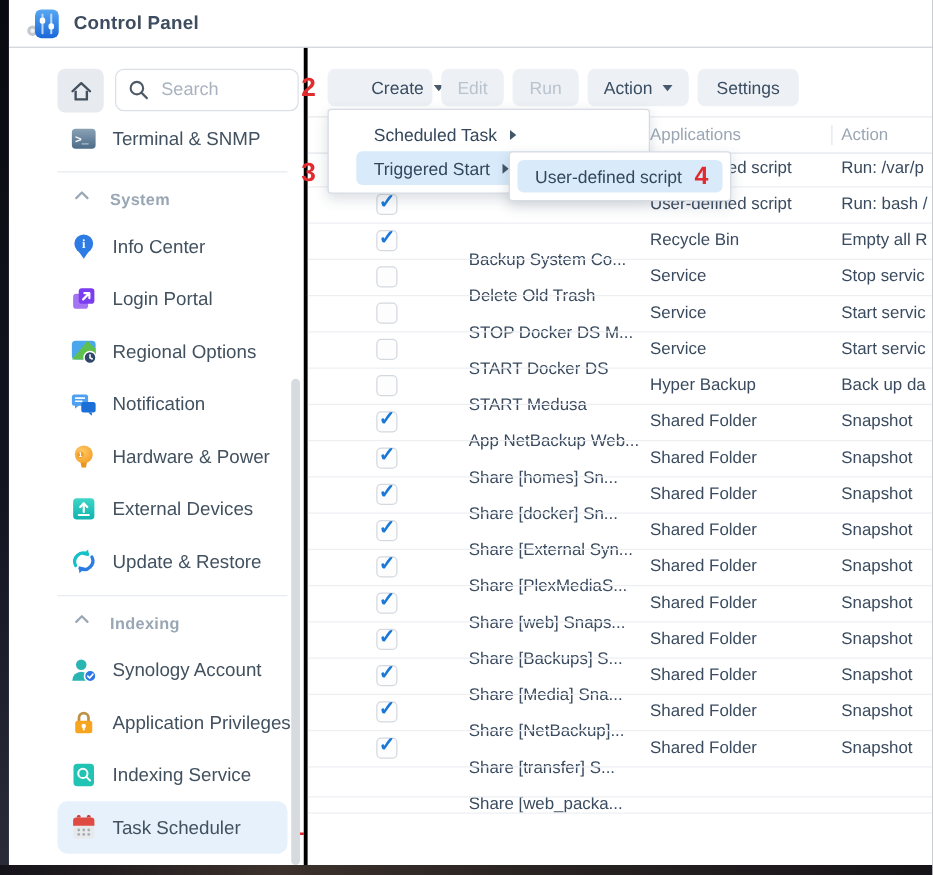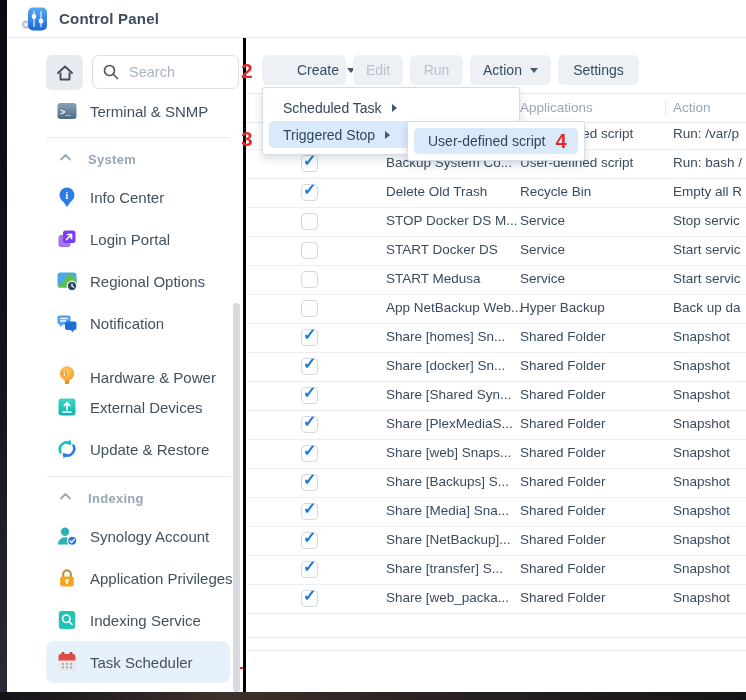--- a/index.html
+++ b/index.html
@@ -54,29 +54,29 @@
 
   .t-header{position:absolute;left:0;right:0;top:55px;height:28px;border-top:1px solid #e7eaee;border-bottom:1px solid #e2e6eb;}
   .t-header .h-label{position:absolute;top:6px;font-size:13.5px;color:#9ba6b3;cursor:pointer;white-space:nowrap;}
   .h-apps{left:274px;} .h-action{left:427px;}
   .h-div{position:absolute;top:6px;width:1px;height:16px;background:#e2e6eb;}
   .h-div1{left:268px;} .h-div2{left:419px;}
 
   .t-rows{position:absolute;left:0;right:0;top:83px;}
   .t-row{position:absolute;left:0;right:0;height:29px;border-bottom:1px solid #edeff3;box-sizing:border-box;cursor:pointer;}
   .cell{position:absolute;top:5px;font-size:13.5px;color:#3a4b5f;white-space:nowrap;}
-  .cell.name{left:140px;} .cell.app{left:274px;} .cell.action{left:427px;}
+  .cell.name{left:129px;margin-top:45px;} .cell.app{left:274px;} .cell.action{left:427px;}
   .cb{position:absolute;left:55px;top:5px;width:17px;height:17px;background:#fdfdfe;border:1px solid #d3d9df;
     border-radius:4px;box-sizing:border-box;}
   .cb .tick{position:absolute;left:1px;top:-5px;font-size:16px;font-weight:bold;color:#1a78d6;}
   .t-emptyline{position:absolute;left:0;right:0;height:1px;background:#edeff3;}
 
   
   .dropdown{position:absolute;left:262px;top:87px;width:258px;box-sizing:border-box;background:#fff;
-    border:1px solid #d6dce4;border-radius:3px;box-shadow:0 4px 10px rgba(55,70,95,.18);padding:6px 0;z-index:20;text-align:center;}
+    border:1px solid #d6dce4;border-radius:3px;box-shadow:0 4px 10px rgba(55,70,95,.18);padding:6px 16px;z-index:20;text-align:center;}
   .menu-item{height:27px;display:flex;align-items:center;margin:0 6px;padding:0 14px;border-radius:5px;
     font-size:14px;color:#32465c;cursor:pointer;white-space:nowrap;}
   .menu-item.highlighted{background:#d9ebfa;}
   .submenu-arrow{width:0;height:0;border-top:4px solid transparent;border-bottom:4px solid transparent;
     border-left:5px solid #42556b;margin-left:10px;flex:none;}
   .submenu{position:absolute;left:407px;top:121px;width:178px;box-sizing:border-box;background:#fff;
     border:1px solid #d6dce4;border-radius:3px;box-shadow:0 4px 10px rgba(55,70,95,.18);padding:6px 0;z-index:21;}
   .submenu .menu-item{height:26px;}
 
   
@@ -189,21 +189,21 @@
             <svg width="22" height="22" viewBox="0 0 22 22">
               <rect x="1.5" y="3.5" width="13" height="9" rx="2" fill="#4da1f0"></rect>
               <path d="M4 12 v3 l3.5 -3 Z" fill="#4da1f0"></path>
               <path d="M4.5 6.5 h7 M4.5 9 h5" stroke="#fff" stroke-width="1.3" stroke-linecap="round"></path>
               <rect x="9" y="9.5" width="11.5" height="8.5" rx="2" fill="#1d6fd8"></rect>
               <path d="M17.5 18 v2.5 l-3 -2.5 Z" fill="#1d6fd8"></path>
             </svg>
           </span>
           <span class="sb-label">Notification</span>
         </div>
-        <div class="sb-item" style="top: 306px; align-items: flex-end;">
+        <div class="sb-item" style="top: 306px;">
           <span class="sb-icon">
             <svg width="22" height="22" viewBox="0 0 22 22">
               <defs>
                 <radialGradient id="gbulb" cx="0.4" cy="0.35" r="0.8">
                   <stop offset="0" stop-color="#ffca67"></stop>
                   <stop offset="1" stop-color="#f29a20"></stop>
                 </radialGradient>
               </defs>
               <circle cx="11" cy="9.5" r="7.2" fill="url(#gbulb)"></circle>
               <path d="M8.5 16.2 L13.5 16.2 L12.8 20 L9.2 20 Z" fill="#e8941f"></path>
@@ -393,21 +393,21 @@
             <span class="tick">✓</span>
           </span>
           <span class="cell name">Share [docker] Sn...</span>
           <span class="cell app">Shared Folder</span>
           <span class="cell action">Snapshot</span>
         </div>
         <div class="t-row" style="top: 261px;">
           <span class="cb checked">
             <span class="tick">✓</span>
           </span>
-          <span class="cell name">Share [Shared Syn...</span>
+          <span class="cell name">Share [External Syn...</span>
           <span class="cell app">Shared Folder</span>
           <span class="cell action">Snapshot</span>
         </div>
         <div class="t-row" style="top: 290px;">
           <span class="cb checked">
             <span class="tick">✓</span>
           </span>
           <span class="cell name">Share [PlexMediaS...</span>
           <span class="cell app">Shared Folder</span>
           <span class="cell action">Snapshot</span>
@@ -464,21 +464,21 @@
     <div class="t-emptyline" style="top:599px;"></div>
     <div class="t-emptyline" style="top:612px;"></div>
   </div>
 
   <div class="dropdown" id="create-menu">
       <div class="menu-item">
         <span class="menu-label">Scheduled Task</span>
         <span class="submenu-arrow"></span>
       </div>
       <div class="menu-item highlighted">
-        <span class="menu-label">Triggered Stop</span>
+        <span class="menu-label">Triggered Start</span>
         <span class="submenu-arrow"></span>
       </div>
     </div>
   <div class="submenu" id="create-submenu">
       <div class="menu-item highlighted">
         <span class="menu-label">User-defined script</span>
         <span class="annot-inline in-menu">4</span>
       </div>
     </div>
 

